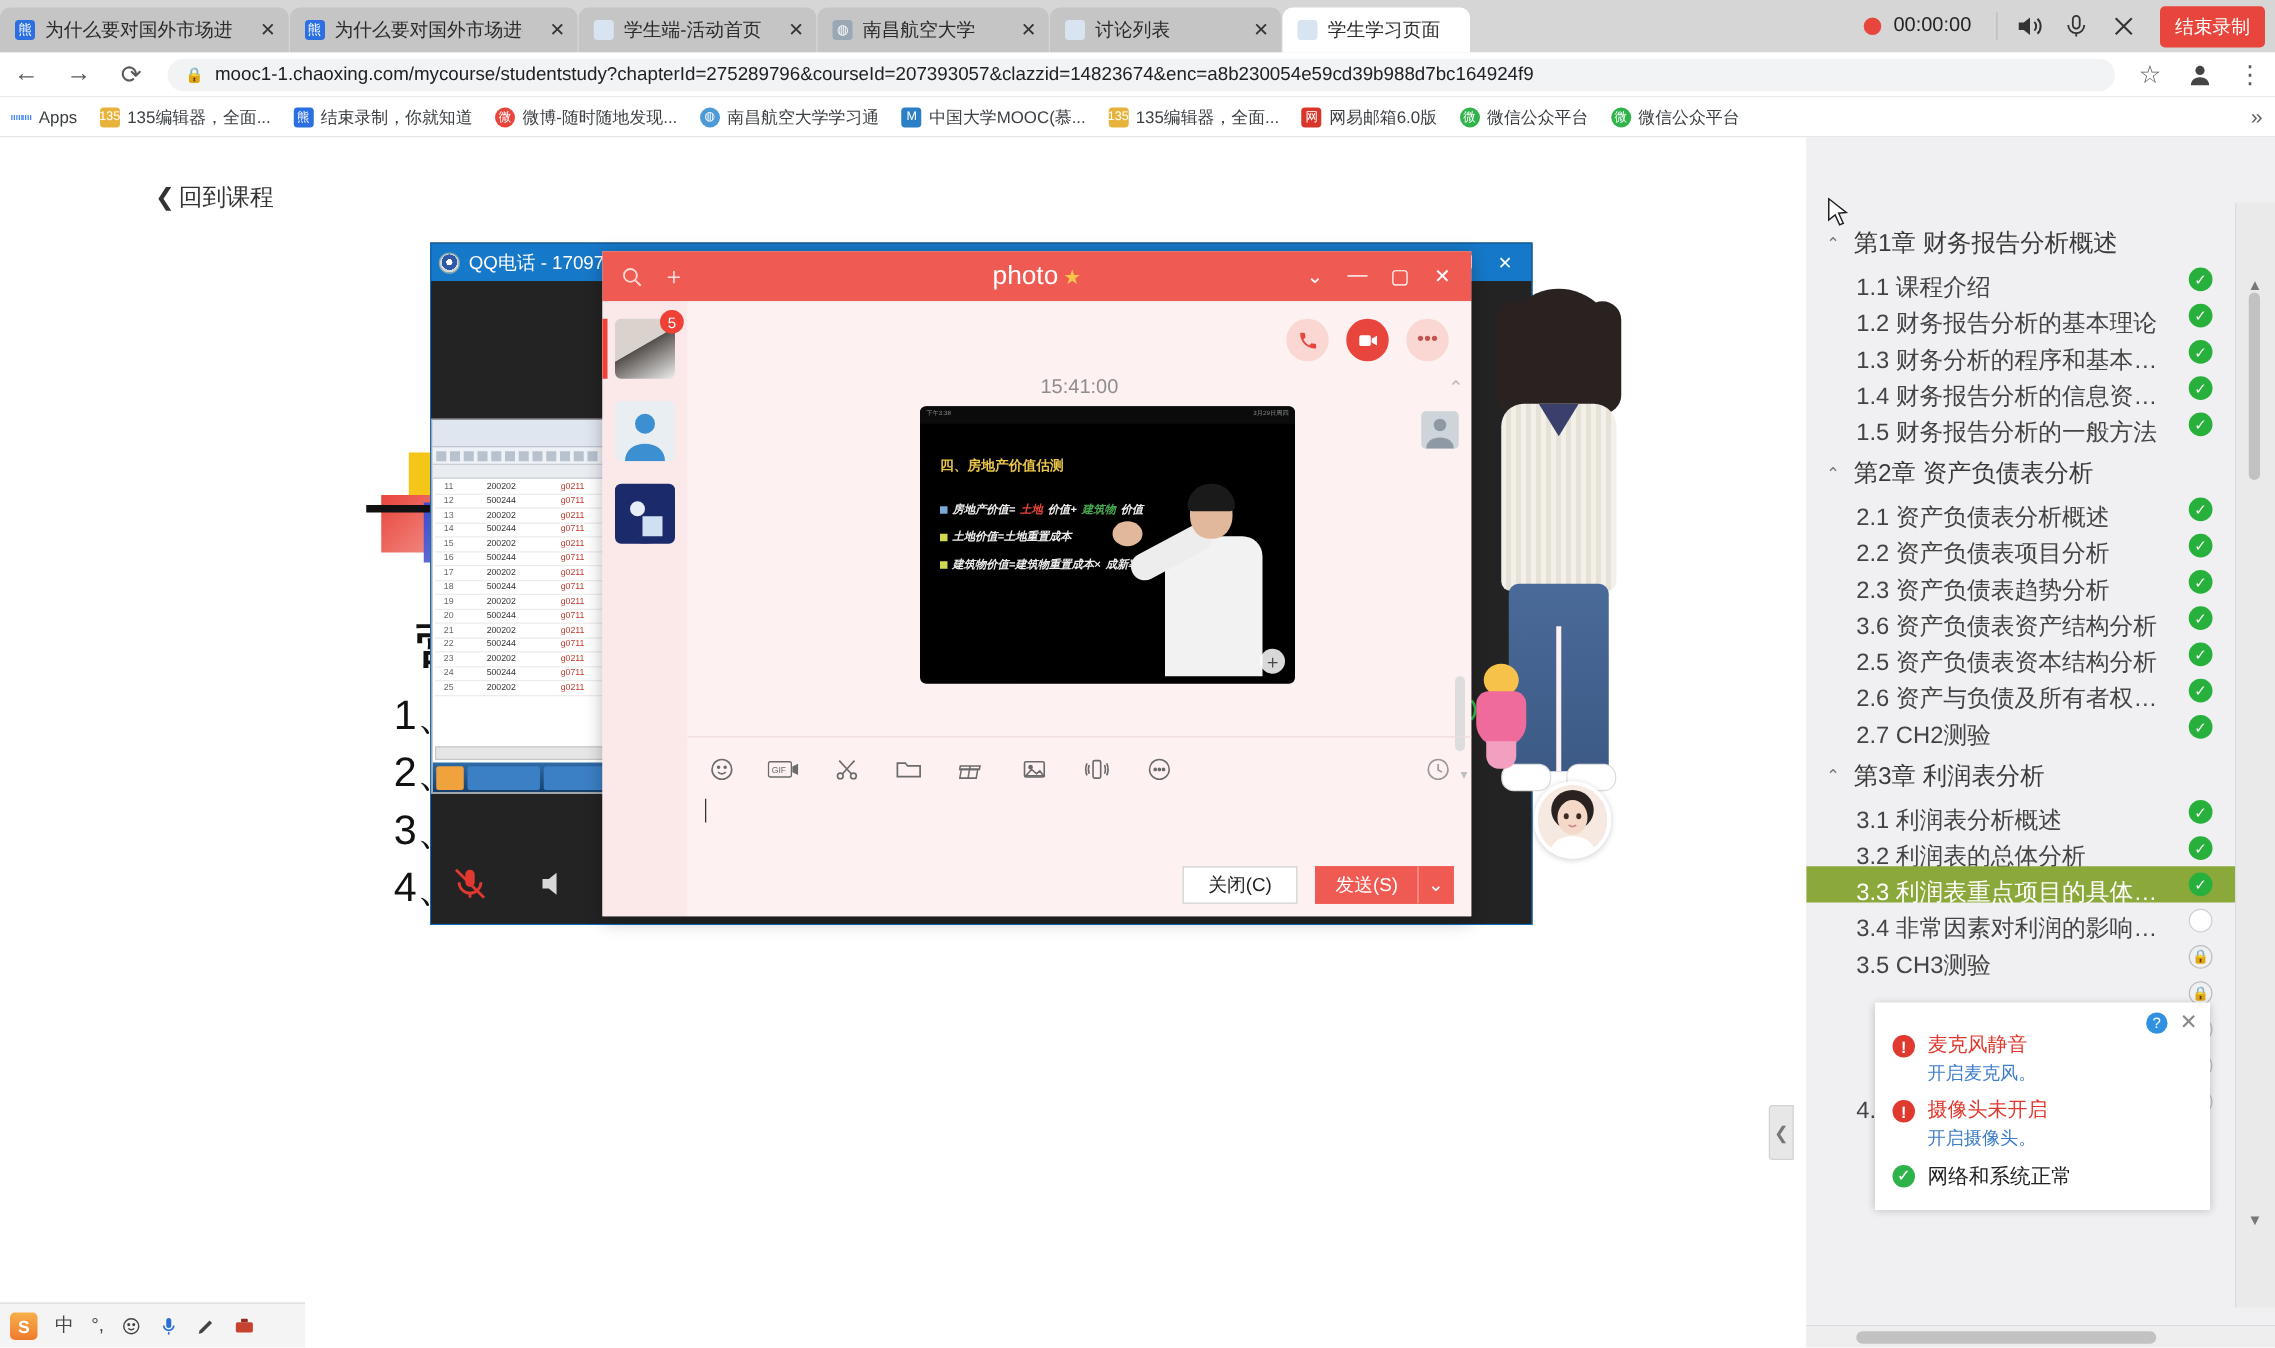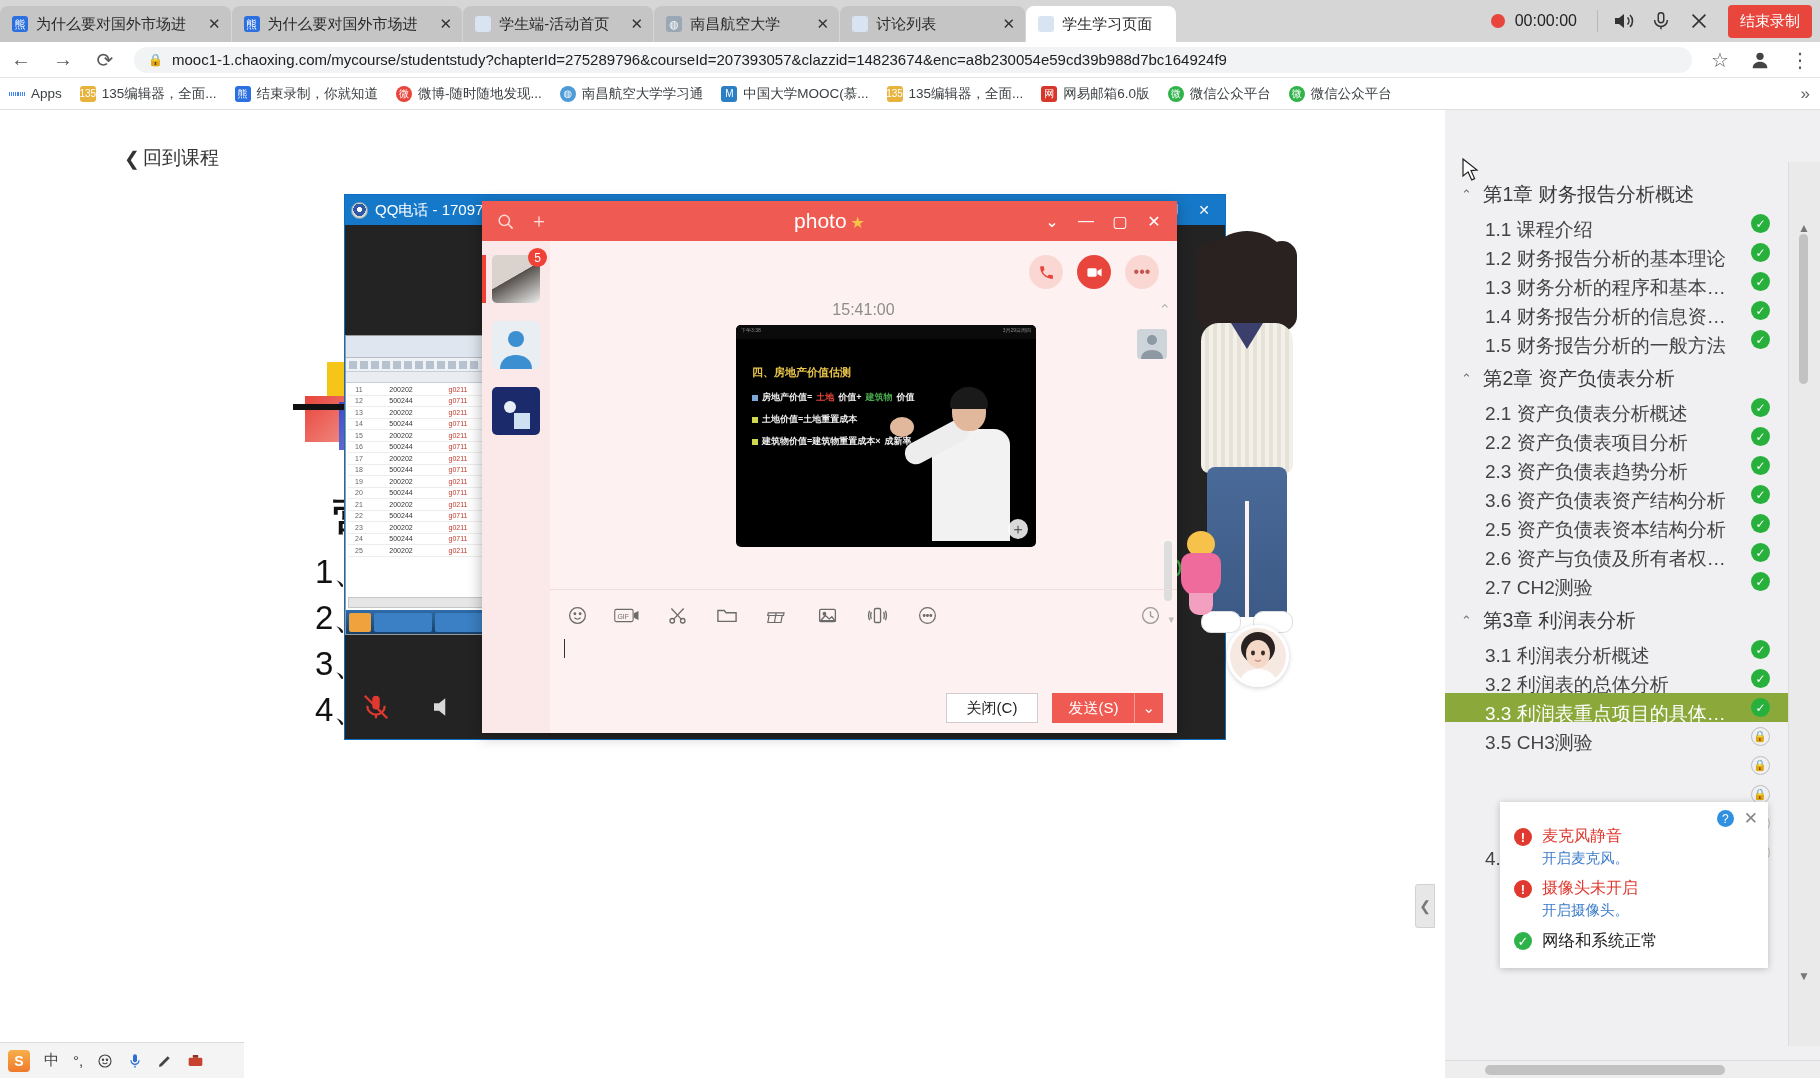--- a/index.html
+++ b/index.html
@@ -215,23 +215,23 @@
   .ci-phone { background:#fbd7d4; color:#e8453c; }
   .ci-video { background:#e8453c; color:#fff; }
   .ci-more  { background:#fbd7d4; color:#c0564f; }
   .msg-time { position:absolute; left:0; right:0; top:60px; text-align:center;
               font-size:16px; color:#8d8d8d; }
   .msg-vid { position:absolute; left:186px; top:84px; width:300px; height:222px;
              background:#000; border-radius:5px; overflow:hidden; }
   .vid-bar { height:14px; background:#0b0b0b; color:#8b8b8b; font-size:5px;
              display:flex; justify-content:space-between; padding:2px 5px 0; }
   .vid-slide { padding:26px 0 0 16px; }
-  .vid-h { color:#e8c44a; font-size:11px; font-weight:700; margin-bottom:11px; }
+  .vid-h { color:#e8c44a; font-size:11px; font-weight:700; margin-bottom:21px; }
   .vid-l { color:#eee; font-size:9px; font-weight:700; margin-bottom:9px;
-           display:flex; align-items:center; gap:4px; }
+           display:flex; align-items:center; gap:4px;font-style:italic; }
   .vid-l .bl { width:6px; height:6px; background:#7aa8d8; display:inline-block; }
   .vid-l .bg2 { width:6px; height:6px; background:#cfd84f; display:inline-block; }
   .vid-l .r { color:#e8453c; } .vid-l .g { color:#49a84f; }
   .teacher { position:absolute; right:4px; bottom:6px; width:120px; height:150px; }
   .t-head { position:absolute; left:40px; top:0; width:34px; height:40px;
             border-radius:50% 50% 45% 45%; background:#e2b89c; }
   .t-hair { position:absolute; left:38px; top:-4px; width:38px; height:22px;
             border-radius:19px 19px 4px 4px; background:#1a1a1a; }
   .t-body { position:absolute; left:20px; top:38px; width:78px; height:112px;
             background:#f2f2f2; border-radius:16px 16px 0 0; }
@@ -566,20 +566,24 @@
       </div>
       <div class="sec-row">
         <span class="sec-label">3.2 利润表的总体分析</span>
         <span class="badge b-done">✓</span>
       </div>
       <div class="sec-row sel">
         <span class="sec-label">3.3 利润表重点项目的具体分析</span>
         <span class="badge b-done">✓</span>
       </div>
       <div class="sec-row">
+        <span class="sec-label">3.4 非常因素对利润的影响分析</span>
+        <span class="badge b-open"></span>
+      </div>
+      <div class="sec-row">
         <span class="sec-label">3.5 CH3测验</span>
         <span class="badge b-lock">🔒</span>
       </div>
       <div class="sec-row">
         <span class="sec-label"></span>
         <span class="badge b-lock">🔒</span>
       </div>
       <div class="sec-row">
         <span class="sec-label"></span>
         <span class="badge b-lock">🔒</span>

